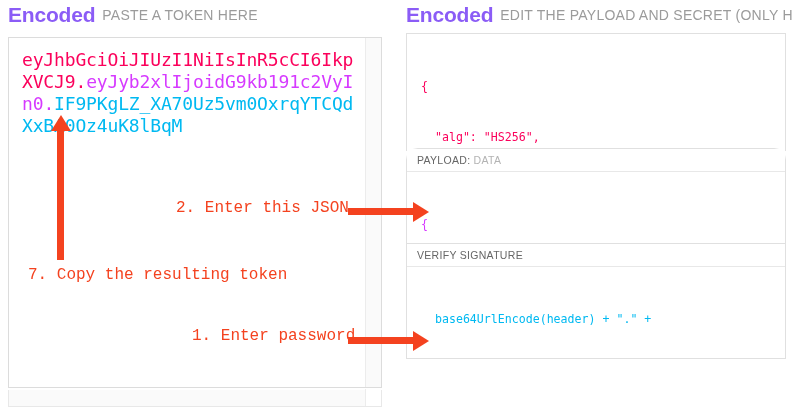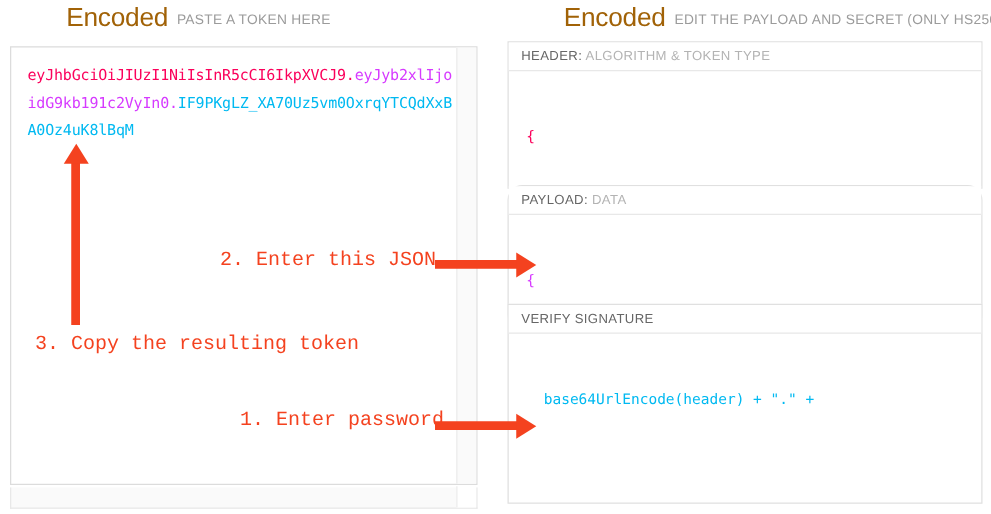--- a/index.html
+++ b/index.html
@@ -15,27 +15,26 @@
     overflow: hidden;
   }
 
   
   .col-title {
     position: absolute;
     white-space: nowrap;
   }
   .col-title .big {
     font-size: 21px;
-    color: #a16207;
-    font-weight: 400;
+    color: #8b5cf6;
+    font-weight: 700;
     letter-spacing: -0.2px;
-    margin-left: 45px;
   }
   .col-title .sub {
-    font-size: 11px;
+    font-size: 14px;
     color: #9b9b9b;
     letter-spacing: 0.25px;
     margin-left: 7px;
     position: relative;
     top: -2px;
   }
 
   #encoded-title { left: 8px; top: 3px; }
   #decoded-title { left: 406px; top: 3px; }
 
@@ -59,21 +58,21 @@
     background: #fafafa;
     border-left: 1px solid #ececec;
     box-sizing: border-box;
   }
   #encoded-token {
     position: absolute;
     left: 13px;
     top: 11px;
     width: 340px;
     font-family: "DejaVu Sans Mono", monospace;
-    font-size: 12px;
+    font-size: 18px;
     line-height: 22px;
     word-break: break-all;
     letter-spacing: -0.15px;
   }
   .seg-header { color: #fb015b; }
   .seg-dot    { color: #fb015b; }
   .seg-payload{ color: #d63aff; }
   .seg-dot2   { color: #d63aff; }
   .seg-sign   { color: #00b9f1; }
 
@@ -128,21 +127,21 @@
     font-family: "DejaVu Sans Mono", monospace;
     font-size: 11.6px;
     line-height: 17px;
     white-space: pre;
     overflow: hidden;
   }
   .panel-body .ln { padding-left: 14px; }
 
   #panel-header   { top: 33px;  height: 118px; }
   #panel-payload  { top: 148px; height: 116px; border-radius: 12px;  }
-  #panel-verify   { top: 243px; height: 160px; }
+  #panel-verify   { top: 243px; height: 116px; }
 
   .c-red    { color: #fb015b; }
   .c-purple { color: #d63aff; }
   .c-blue   { color: #00b9f1; }
 
   .caret {
     display: inline-block;
     width: 1px;
     height: 13px;
     background: #333;
@@ -210,21 +209,20 @@
 </div>
 <div id="encoded-statusbar">
   <div class="grip"></div>
 </div>
 
 <div class="col-title" id="decoded-title">
   <span class="big">Encoded</span><span class="sub">EDIT THE PAYLOAD AND SECRET (ONLY HS256 SUPPORTED)</span>
 </div>
 
 <div class="panel" id="panel-header">
-  <div class="panel-head"><b>HEADER:</b> <span>ALGORITHM &amp; TOKEN TYPE</span></div>
   <div class="panel-body">
     <div class="ln c-red">{</div>
     <div class="ln c-red">  "alg": "HS256",</div>
     <div class="ln c-red">  "typ": "JWT"</div>
     <div class="ln c-red">}</div>
   </div>
 </div>
 
 <div class="panel" id="panel-payload">
   <div class="panel-head"><b>PAYLOAD:</b> <span>DATA</span></div>
@@ -240,21 +238,21 @@
   <div class="panel-body">
     <div class="ln c-blue">  base64UrlEncode(header) + "." +</div>
     
     
     
   </div>
 </div>
 
 <div class="anno-text" id="anno-1">1. Enter password</div>
 <div class="anno-text" id="anno-2">2. Enter this JSON</div>
-<div class="anno-text" id="anno-3">3. Copy the resulting token</div>
+<div class="anno-text" id="anno-3">7. Copy the resulting token</div>
 
 <div class="arrow-h" id="arrow-1">
     <span class="head"></span>
   </div>
 <div class="arrow-h" id="arrow-2">
     <span class="head"></span>
   </div>
 <div id="arrow-3">
     <span class="head-up"></span>
   </div>

